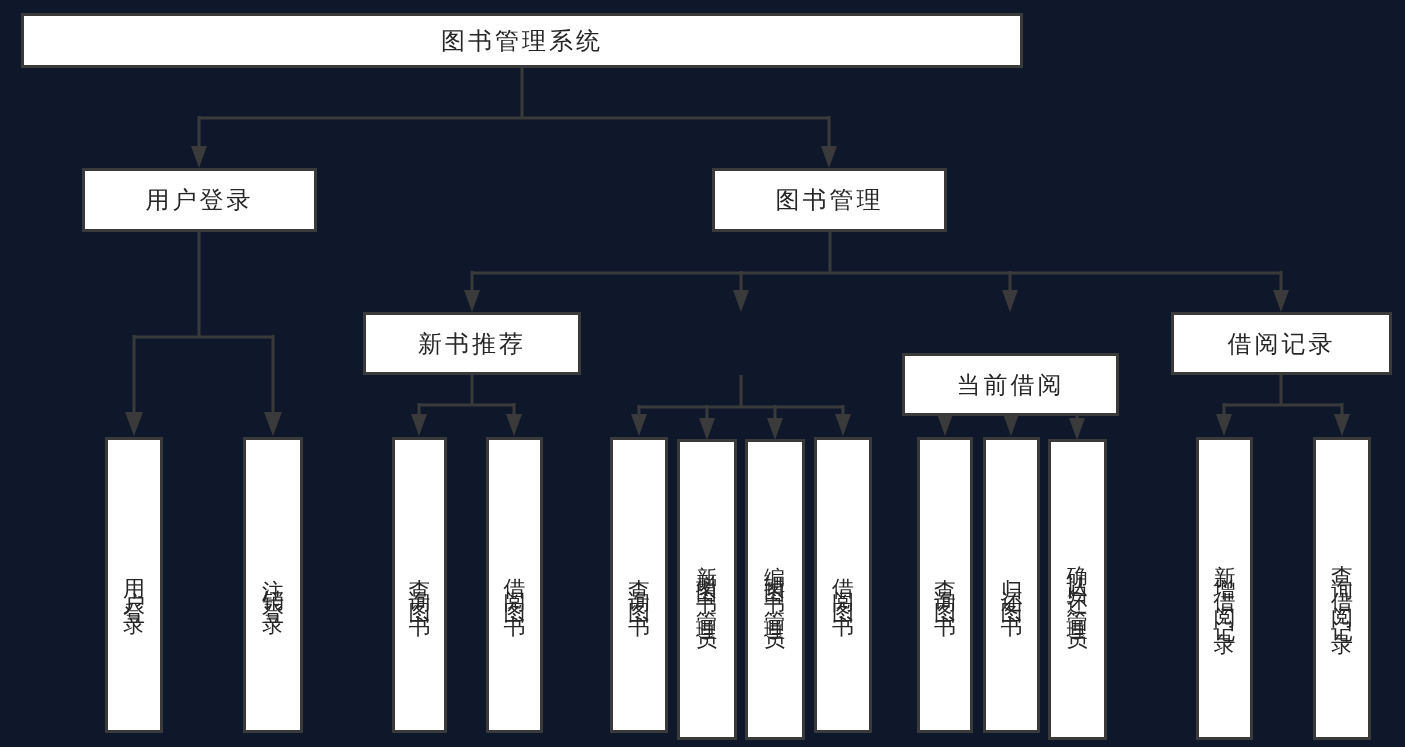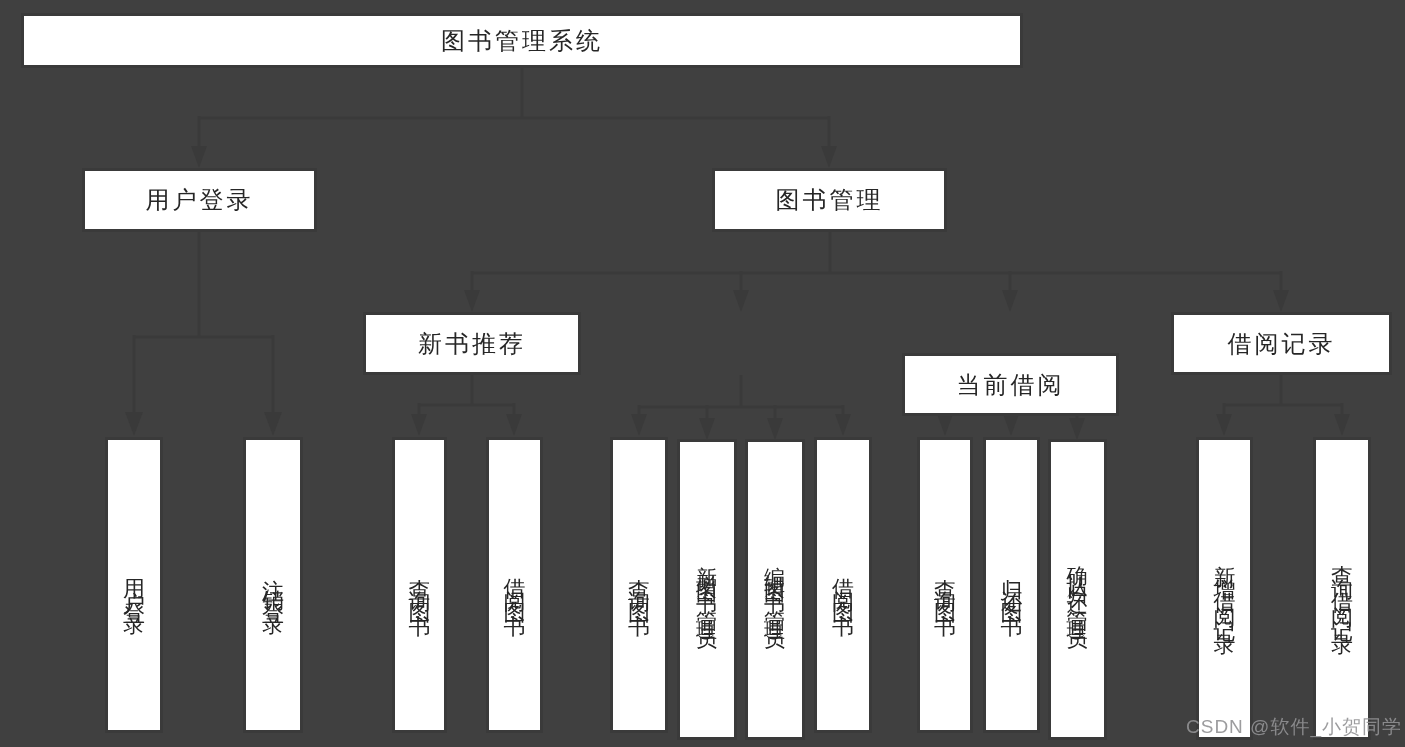--- a/index.html
+++ b/index.html
@@ -1,19 +1,19 @@
 <!DOCTYPE html>
 <html><head>
 <meta charset="utf-8">
 <style>
   html,body{margin:0;padding:0;background:#ffffff;}
   .stage{
     position:relative;
     width:1405px;height:747px;
-    background:#404040;
+    background:#0f172a;
     font-family:"Liberation Sans", sans-serif;
     color:#262626;
     overflow:hidden;
   }
   .wires{position:absolute;left:0;top:0;width:1405px;height:747px;}
   .node{
     position:absolute;
     box-sizing:border-box;
     background:#ffffff;
     border:3px solid #3a3a3a;
@@ -168,15 +168,14 @@
     <span>确认归还（管理员）</span>
   </div>
 
   <div class="node leaf sp-6 l-12">
     <span>新增借阅记录</span>
   </div>
   <div class="node leaf sp-6 l-13">
     <span>查询借阅记录</span>
   </div>
 
-  <div class="watermark">CSDN @软件_小贺同学</div>
 
 </div>
 
 </body></html>

